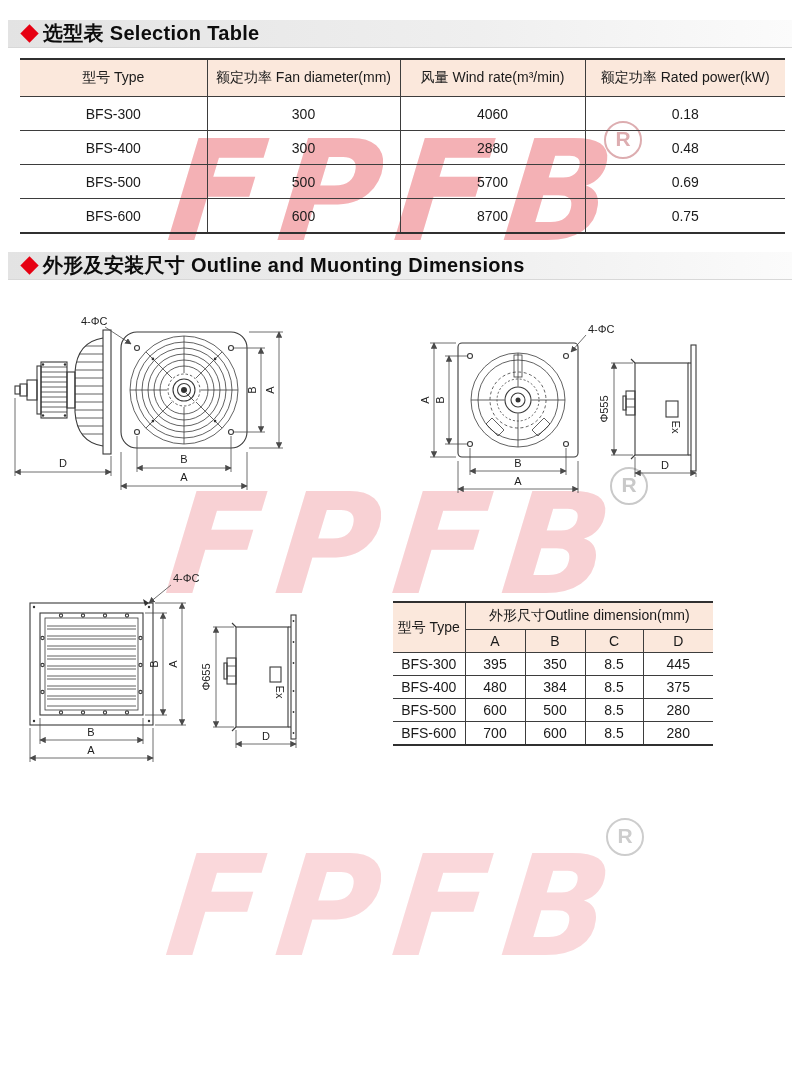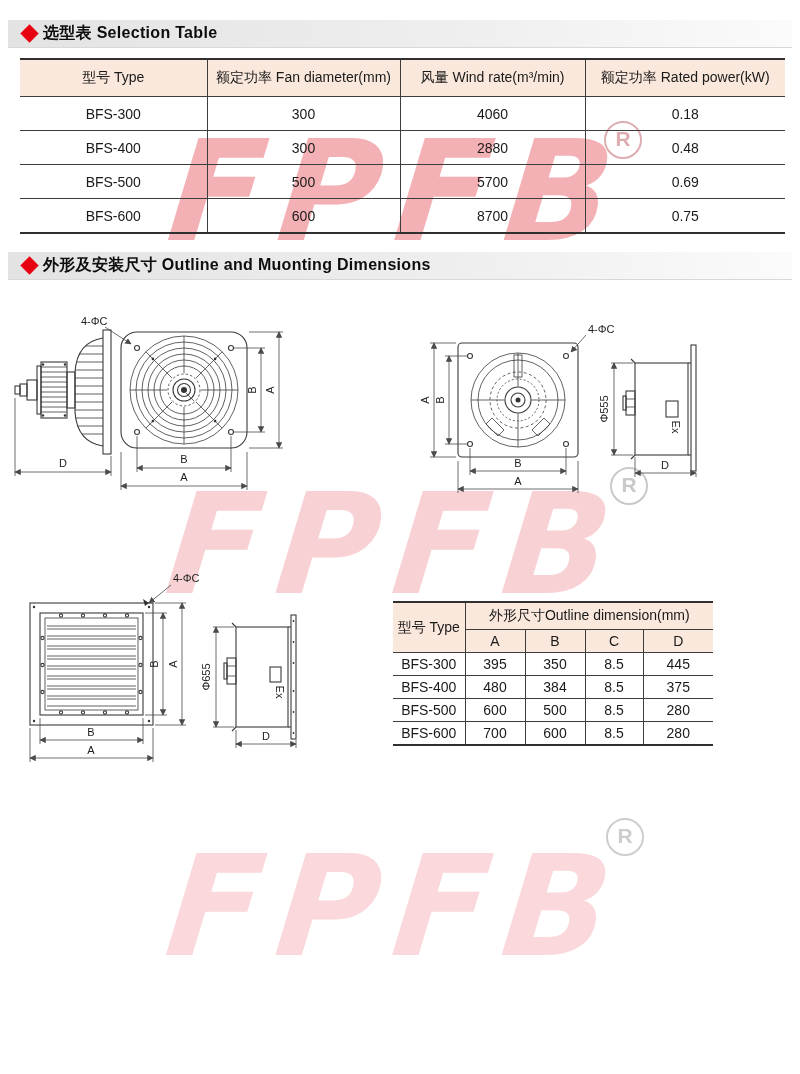--- a/index.html
+++ b/index.html
@@ -5,21 +5,21 @@
   html,body { margin:0; padding:0; background:#fff; }
   .page { position:relative; width:800px; height:1074px; background:#fff; overflow:hidden;
           font-family:"Liberation Sans","DejaVu Sans",sans-serif; color:#1a1a1a; }
 
   
   .sec-bar { position:absolute; left:8px; width:784px; height:27px; z-index:2;
              background:linear-gradient(90deg,#e3e3e3,#efefef 60%,#fbfbfb);
              border-bottom:1px solid #d8d8d8; display:flex; align-items:center; }
   .diamond { width:13px; height:13px; background:#e60012; transform:rotate(45deg);
              margin:0 7px 0 15px; flex:0 0 auto; }
-  .sec-title { font-size:16px; font-weight:bold; color:#0d0d0d; letter-spacing:.3px; white-space:nowrap; }
+  .sec-title { font-size:20px; font-weight:bold; color:#0d0d0d; letter-spacing:.3px; white-space:nowrap; }
 
   
   .wm { position:absolute; z-index:0; font-family:"DejaVu Sans",sans-serif;
         font-weight:bold; font-style:italic; font-size:140px; line-height:1;
         letter-spacing:14px; transform:skewX(-6deg); user-select:none; }
   .wm-r { position:absolute; z-index:0; width:34px; height:34px; border-radius:50%;
           border:2px solid; text-align:center; font:bold 21px/32px "Liberation Sans",sans-serif; }
   #wm1 { left:170px; top:122px; color:#f4b1b5; }
   #wmr1 { left:604px; top:121px; color:#ddadb0; border-color:#ddadb0; }
   #wm2 { left:168px; top:475px; color:#f8d1d4; }

